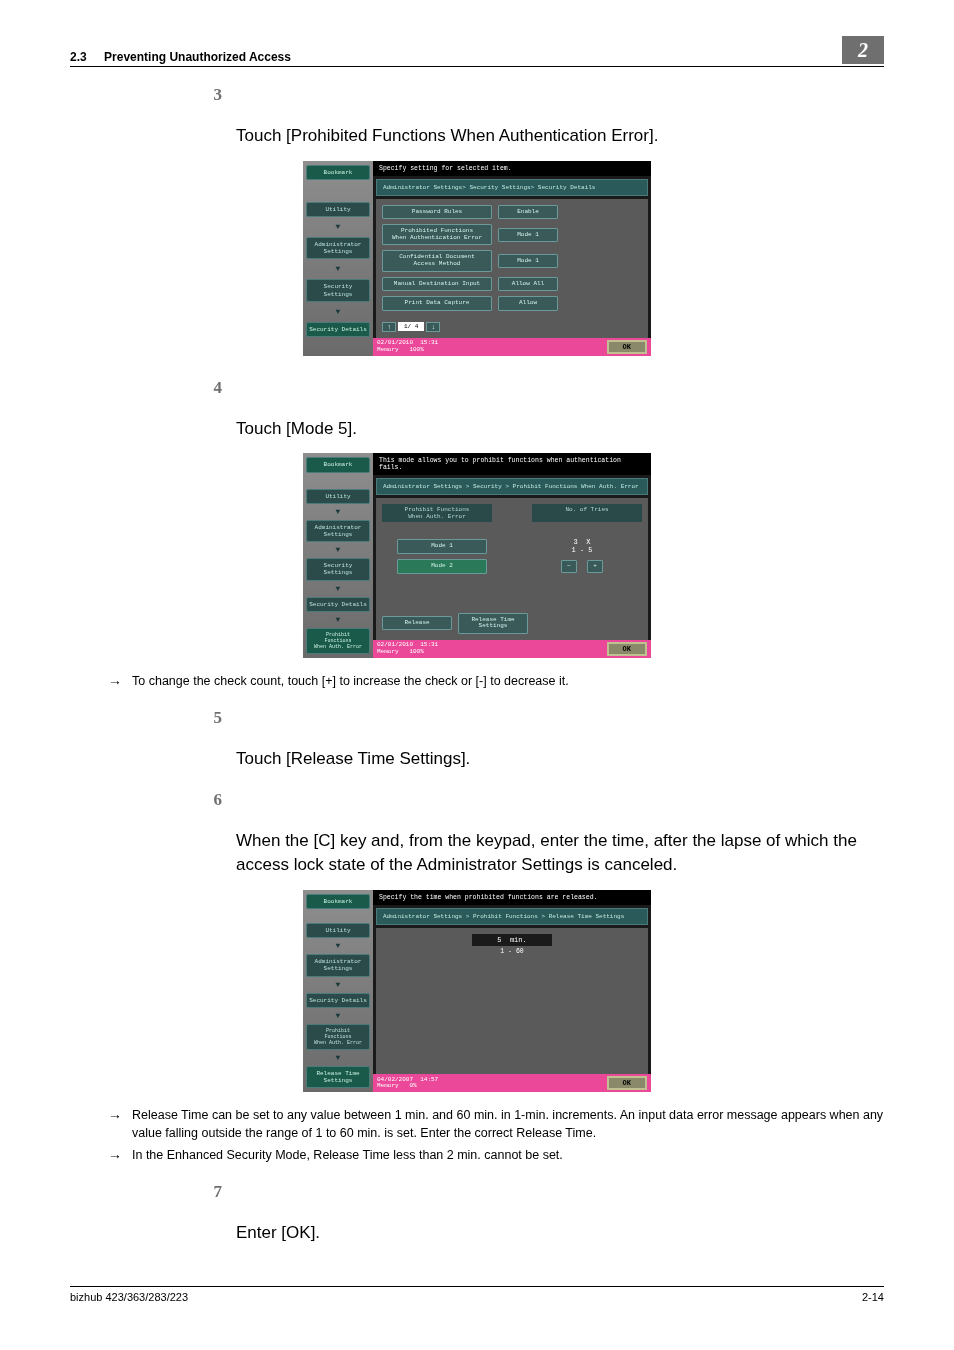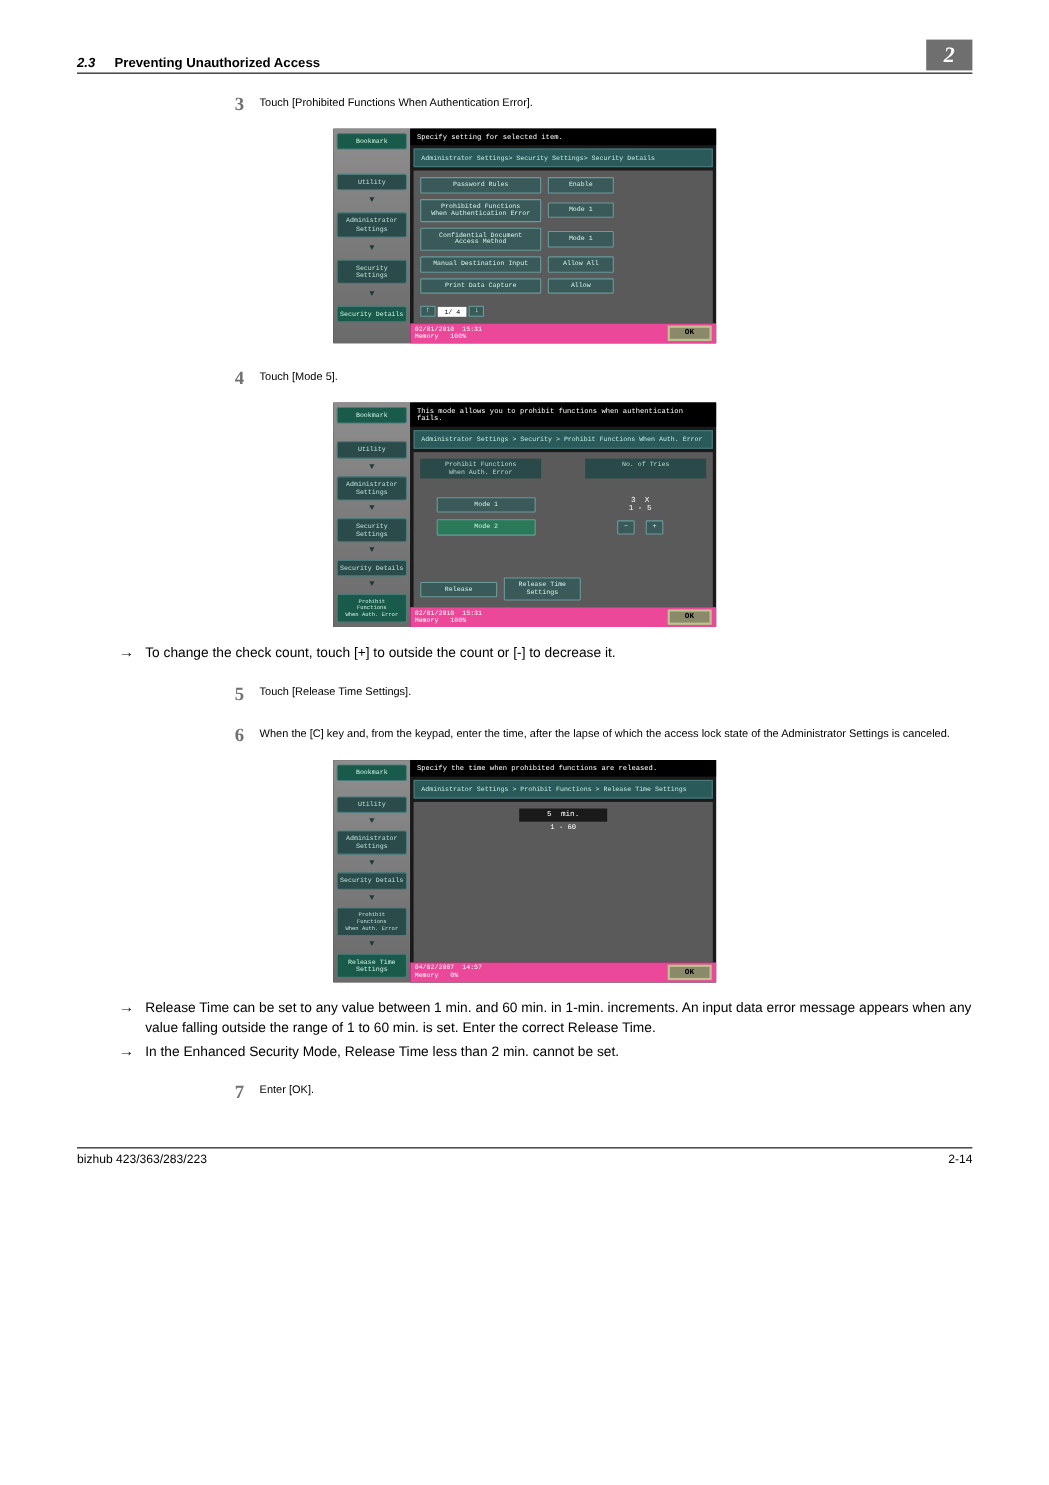--- a/index.html
+++ b/index.html
@@ -1,25 +1,25 @@
 <!DOCTYPE html>
 <html><head>
 <meta charset="utf-8">
 <style>
   * { box-sizing: border-box; margin: 0; padding: 0; }
   html, body { width: 954px; background: #fff; font-family: Arial, Helvetica, sans-serif; color: #000; font-size: 13px; }
   .page { padding: 36px 70px 24px 70px; }
   .header { display: flex; justify-content: space-between; align-items: flex-end; border-bottom: 1px solid #000; padding-bottom: 2px; }
   .header-left { font-size: 12px; }
-  .header-left .num { font-weight: bold; margin-right: 14px; font-style: italic; }
+  .header-left .num { font-weight: bold; margin-right: 14px; }
   .header-left .title { font-weight: bold; }
   .header-right { background: #6f6f6f; color: #fff; width: 42px; height: 28px; display:flex; align-items:center; justify-content:center; font-style: italic; font-weight: bold; font-size: 20px; font-family: Georgia, 'Times New Roman', serif; }
   .step { display:flex; margin-top: 18px; }
   .step-num { width: 38px; text-align:right; font-size: 17px; font-weight:bold; color:#707070; font-family: Georgia, serif; padding-right: 14px; flex-shrink:0; }
-  .step-body { flex:1; font-size: 10px; line-height: 1.45; padding-top:2px; }
+  .step-body { flex:1; font-size: 17px; line-height: 1.45; padding-top:2px;margin-top:37px; }
   .indent-body { margin-left: 128px; }
   .arrow-line { display:flex; margin-top: 14px; margin-left: 38px; font-size:12.5px; }
   .arrow-line .arrow { width: 24px; flex-shrink:0; font-size:14px; }
   .arrow-line .txt { flex:1; line-height:1.45; }
   .screenshot { margin: 12px auto 0 auto; width: 348px; background:#000; font-family: 'Courier New', monospace; font-size:7px; color:#fff; }
   .ss-inner { display:flex; }
   .ss-side { width:70px; background: linear-gradient(#8e8e8e,#6a6a6a); padding:4px 3px; display:flex; flex-direction:column; gap:6px; }
   .ss-side2 { width:70px; background: linear-gradient(#8e8e8e,#6a6a6a); padding:4px 3px; display:flex; flex-direction:column; gap:4px; }
   .ss-tab { background:#2b4a4a; border:1px solid #4a7a7a; color:#b8e0d8; text-align:center; padding:3px 1px; border-radius:2px; font-size:6px; line-height:1.2; }
   .ss-tab.active { background:#1a5a4a; color:#c8f0e0; }
@@ -182,21 +182,21 @@
             <span>Memory</span>&nbsp;&nbsp;&nbsp;<span>100%</span>
           </div>
           <div class="ss-ok">OK</div>
         </div>
       </div>
     </div>
   </div>
 
   <div class="arrow-line indent-body">
     <div class="arrow">→</div>
-    <div class="txt">To change the check count, touch [+] to outside the count or [-] to decrease it.</div>
+    <div class="txt">To change the check count, touch [+] to increase the check or [-] to decrease it.</div>
   </div>
 
   <div class="step indent-body">
     <div class="step-num">5</div>
     <div class="step-body">Touch [Release Time Settings].</div>
   </div>
 
   <div class="step indent-body">
     <div class="step-num">6</div>
     <div class="step-body">When the [C] key and, from the keypad, enter the time, after the lapse of which the access lock state of the Administrator Settings is canceled.</div>

